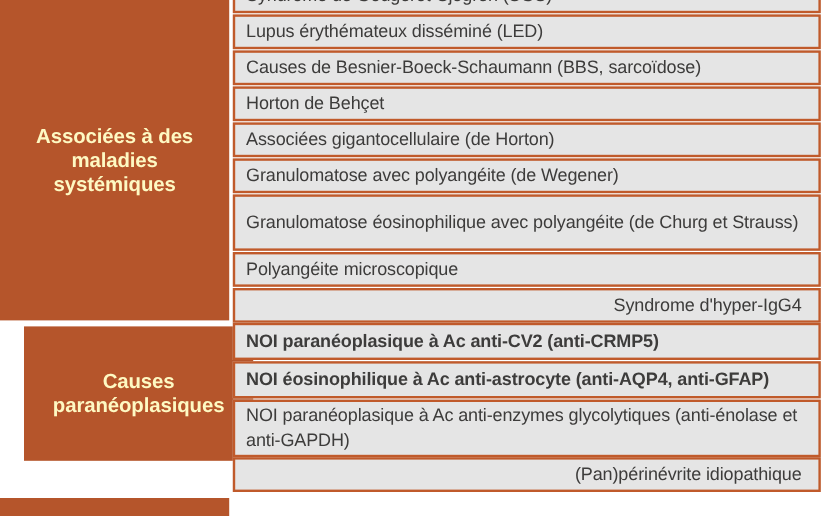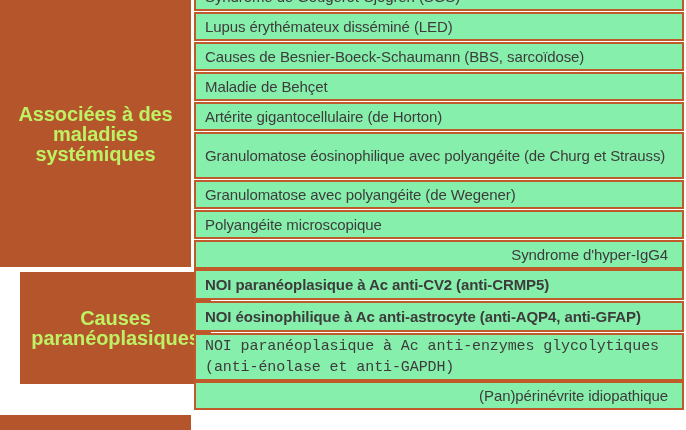--- a/index.html
+++ b/index.html
@@ -21,23 +21,23 @@
   }
   .section-header {
     position: absolute;
     left: 0;
     width: 191px;
     background: #b5552b;
     display: flex;
     align-items: center;
     justify-content: center;
     text-align: center;
-    color: #bef264;
+    color: #fef9c3;
     font-weight: bold;
-    font-size: 20px;
+    font-size: 17px;
     line-height: 20px;
     letter-spacing: -0.1px;
     padding: 0 10px;
     box-sizing: border-box;
   }
   .sh1 { top: 0;     height: 267px; }
   .sh2 { top: 272px; height: 112px; margin-left: 20px; }
   .sh3 { top: 415px; height: 15px;  }
 
   
@@ -45,35 +45,35 @@
     position: absolute;
     left: 194px; top: 0;
     width: 490px;
     height: 430px;
     display: flex;
     flex-direction: column;
   }
   .cell {
     box-sizing: border-box;
     border: 2px solid #c05a2b;
-    background: #86efac;
+    background: #e5e5e5;
     display: flex;
     align-items: center;
     padding: 0 14px 0 9px;
     margin-bottom: 1px;
     color: #3d3c3b;
     font-size: 15px;
     line-height: 21px;
     letter-spacing: -0.1px;
     flex: none;
   }
   .h29 { height: 29px; }
   .h31 { height: 31px; font-weight: bold; }
   .h47 { height: 47px; }
-  .h48 { height: 48px; font-family: Liberation Mono, monospace; }
+  .h48 { height: 48px; }
   .cut-top { margin-top: -18px; }
   .no-gap  { margin-bottom: 0; justify-content: flex-end; }
 </style>
 </head>
 <body>
 
 <div class="page">
 
   <div class="left-col">
     <div class="section-header sh1">
@@ -89,30 +89,30 @@
     <div class="cell h29 cut-top">
       <span>Syndrome de Gougerot-Sjögren (SGS)</span>
     </div>
     <div class="cell h29">
       <span>Lupus érythémateux disséminé (LED)</span>
     </div>
     <div class="cell h29">
       <span>Causes de Besnier-Boeck-Schaumann (BBS, sarcoïdose)</span>
     </div>
     <div class="cell h29">
-      <span>Maladie de Behçet</span>
+      <span>Horton de Behçet</span>
     </div>
     <div class="cell h29">
-      <span>Artérite gigantocellulaire (de Horton)</span>
+      <span>Associées gigantocellulaire (de Horton)</span>
+    </div>
+    <div class="cell h29">
+      <span>Granulomatose avec polyangéite (de Wegener)</span>
     </div>
     <div class="cell h47">
       <span>Granulomatose éosinophilique avec polyangéite (de Churg et Strauss)</span>
-    </div>
-    <div class="cell h29">
-      <span>Granulomatose avec polyangéite (de Wegener)</span>
     </div>
     <div class="cell h29">
       <span>Polyangéite microscopique</span>
     </div>
     <div class="cell h29 no-gap">
       <span>Syndrome d'hyper-IgG4</span>
     </div>
     <div class="cell h31">
       <span>NOI paranéoplasique à Ac anti-CV2 (anti-CRMP5)</span>
     </div>

